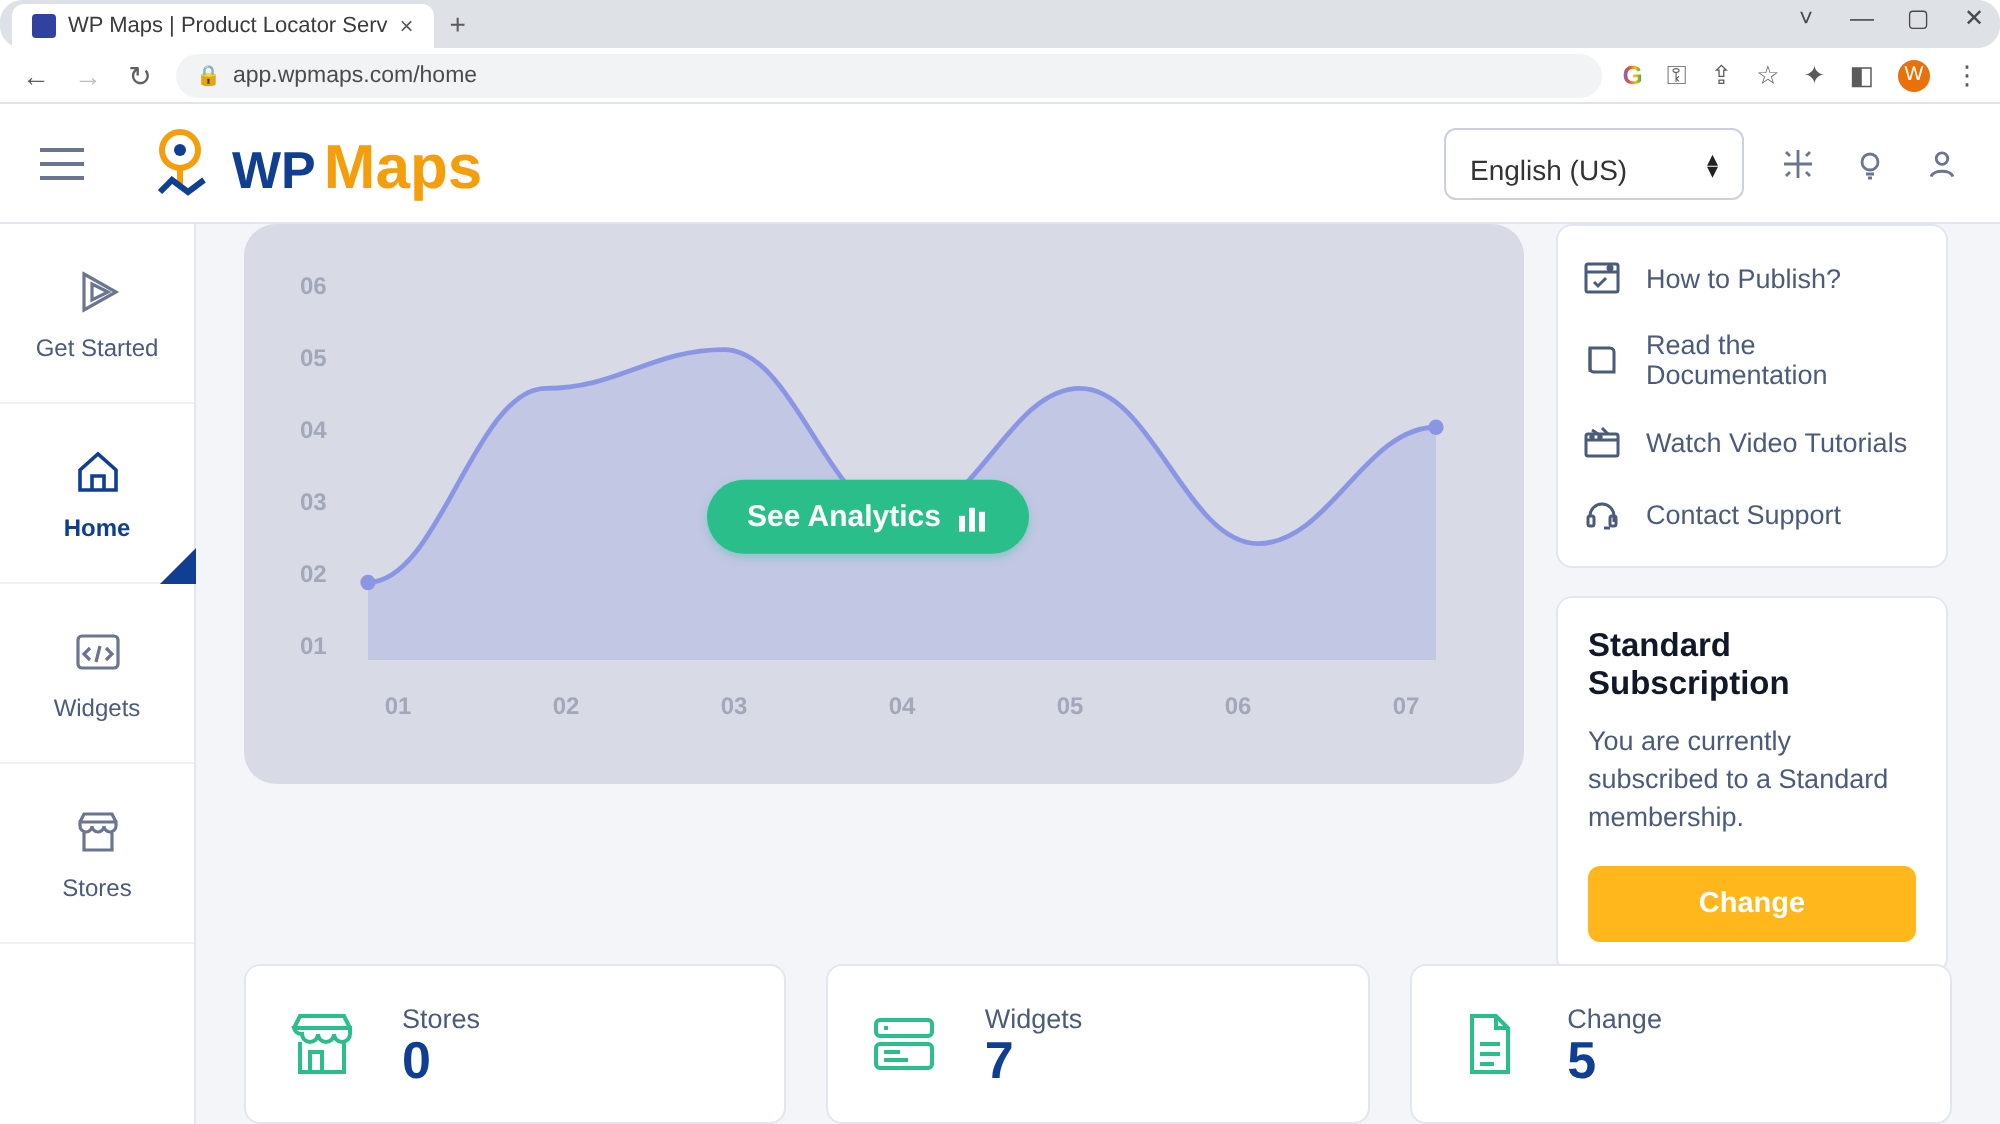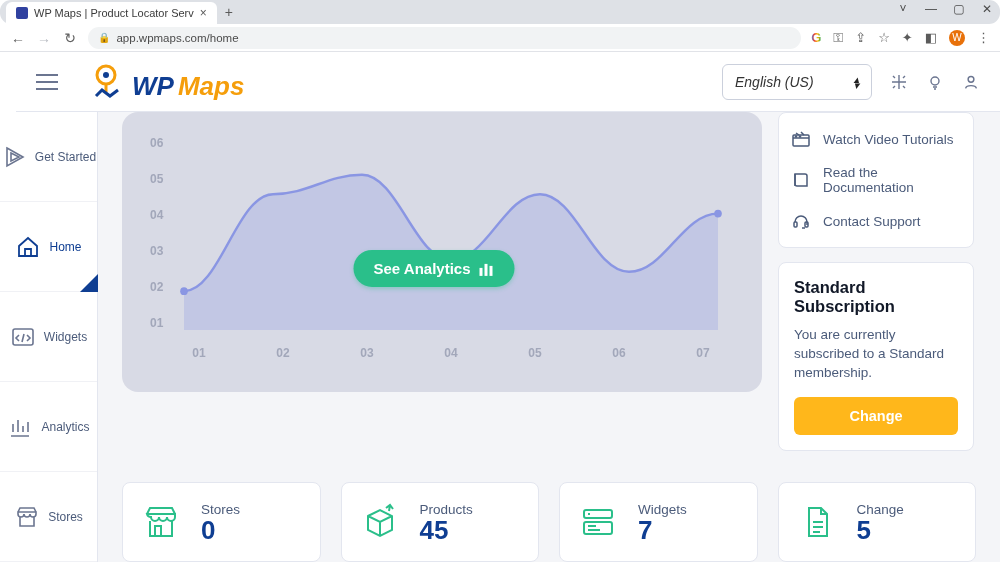--- a/index.html
+++ b/index.html
@@ -43,47 +43,47 @@
   }
   .omnibox .lock { font-size:10px; color:#606060; }
   .tbicons { display:flex; gap:12px; align-items:center; font-size:13px; color:#5b5b5b; }
   .profile-dot { width:16px; height:16px; border-radius:50%; background:#E8710A; color:#fff; font-size:10px; display:flex; align-items:center; justify-content:center; }
 
   
   .viewport { position:absolute; left:0; right:0; top:52px; bottom:0; }
 
   
   .appbar {
-    position:absolute; left:16px; right:0; top:0; height:60px; background:#fff; border-bottom:1px solid var(--border);
-    display:flex; align-items:center; padding:0 20px;font-style:italic;
+    position:absolute; left:0; right:0; top:0; height:60px; background:#fff; border-bottom:1px solid var(--border);
+    display:flex; align-items:center; padding:0 20px;
   }
   .hamburger { width:22px; height:16px; display:flex; flex-direction:column; justify-content:space-between; margin-right:30px; cursor:pointer;}
   .hamburger span { height:2px; background:#6B7590; display:block; }
   .logo { display:flex; align-items:flex-end; gap:4px; }
   .logo-text { display:flex; align-items:baseline; gap:4px; font-weight:700; }
   .logo-text .wp { color:var(--blue); font-size:26px; letter-spacing:0; }
-  .logo-text .maps { color:var(--orange); font-size:26px; }
+  .logo-text .maps { color:var(--orange); font-size:31px; }
   .appbar-right { margin-left:auto; display:flex; align-items:center; gap:18px; }
   .lang-select {
-    border:1px solid #CBD0DC; border-radius:6px; height:36px; min-width:150px; padding:0 12px; display:flex; align-items:center;
+    border:1px solid #CBD0DC; border-radius:6px; height:36px; min-width:150px; padding:12px 12px; display:flex; 
     font-size:14px; color:#333; position:relative;gap:15px;
   }
   .lang-select .caret { margin-left:auto; font-size:11px; color:#222; display:flex; flex-direction:column; line-height:6px; }
   .ap-icon { width:18px; height:18px; display:flex; align-items:center; justify-content:center; color:#6B7590; }
 
   
   .sidebar {
     position:absolute; left:0; top:60px; bottom:0; width:98px; background:#fff; border-right:1px solid var(--border);
     display:flex; flex-direction:column;
   }
   .sb-item {
-    height:90px; display:flex; flex-direction:row; align-items:center; justify-content:center; gap:8px;
+    height:90px; display:flex; flex-direction:column; align-items:center; justify-content:center; gap:8px;
     font-size:12px; color:var(--text-mid); position:relative; border-bottom:1px solid #F0F1F5; cursor:pointer;
   }
-  .sb-item.active { color:var(--blue); font-weight:400; }
+  .sb-item.active { color:var(--blue); font-weight:700; }
   .sb-item.active::after {
     content:""; position:absolute; right:-1px; bottom:-1px; width:0; height:0;
     border-style:solid; border-width:0 0 18px 18px; border-color:transparent transparent var(--blue) transparent;
   }
   .sb-icon { width:26px; height:26px; }
 
   
   .content {
     position:absolute; left:98px; right:0; top:60px; bottom:0; background:var(--bg-app);
     padding:0 24px 0 24px; overflow:hidden;
@@ -97,21 +97,21 @@
   .chart-area { position:relative; width:100%; height:230px; }
   .y-ticks { position:absolute; left:0; top:0; bottom:36px; width:30px; display:flex; flex-direction:column; justify-content:space-between; }
   .y-ticks span { font-size:12px; color:#A2A7BA; font-weight:600; }
   .x-ticks { position:absolute; left:34px; right:0; bottom:0; height:20px; display:flex; justify-content:space-between; }
   .x-ticks span { font-size:12px; color:#A2A7BA; font-weight:600; width:30px; text-align:center; }
   .plot { position:absolute; left:34px; right:0; top:0; bottom:36px; }
   .plot svg { width:100%; height:100%; overflow:visible; }
   .analytics-btn {
     position:absolute; left:50%; top:50%; transform:translate(-50%, -30%);
     background:var(--teal); color:#fff; font-size:15px; font-weight:600; border:none; border-radius:22px;
-    padding:10px 20px; display:flex; align-items:center; gap:8px; box-shadow:0 2px 4px rgba(42,191,138,0.35); cursor:pointer;margin-top:10px;
+    padding:10px 20px; display:flex; align-items:center; gap:8px; box-shadow:0 2px 4px rgba(42,191,138,0.35); cursor:pointer;
   }
 
   
   .right-col { position:absolute; left:680px; top:0; width:196px; }
   .help-card {
     background:#fff; border:1px solid var(--border); border-radius:8px; padding:8px 12px 8px 12px; margin-bottom:14px;
   }
   .help-row { display:flex; align-items:center; gap:12px; padding:8px 0; font-size:13.5px; color:var(--text-mid); cursor:pointer;}
   .help-row svg { flex-shrink:0; }
   .sub-card {
@@ -243,26 +243,20 @@
       </div>
       <div class="sb-item">
         <svg class="sb-icon" viewBox="0 0 26 26" fill="none" stroke="#6B7590" stroke-width="1.6">
           <rect x="3" y="5" width="20" height="16" rx="2"></rect>
             <path d="M9 11l-3 3 3 3M17 11l3 3-3 3M14 10l-2 8"></path>
         </svg>
         <span data-bind="sidebar.items.2.label">Widgets</span>
       </div>
       <div class="sb-item">
         <svg class="sb-icon" viewBox="0 0 26 26" fill="none" stroke="#6B7590" stroke-width="1.6">
-          <path d="M4 22h18M6 18V10M11 18V6M16 18V12M21 18V8"></path>
-        </svg>
-        <span data-bind="sidebar.items.3.label">Analytics</span>
-      </div>
-      <div class="sb-item">
-        <svg class="sb-icon" viewBox="0 0 26 26" fill="none" stroke="#6B7590" stroke-width="1.6">
           <path d="M4 8l2-4h14l2 4M4 8h18v2a3 3 0 01-3 3 3 3 0 01-3-3 3 3 0 01-3 3 3 3 0 01-3-3 3 3 0 01-3 3 3 3 0 01-3-3V8zM6 13v9h14v-9"></path>
         </svg>
         <span data-bind="sidebar.items.4.label">Stores</span>
       </div>
     </nav>
 
     <div class="content">
 
       <div class="chart-card">
         <div class="chart-area">
@@ -301,33 +295,42 @@
                 <rect x="11" y="4" width="3" height="10"></rect>
             </svg>
           </button>
         </div>
       </div>
 
       <div class="right-col">
         <div class="help-card">
           <div class="help-row">
             <svg width="20" height="20" viewBox="0 0 20 20" fill="none" stroke="#4B5B7A" stroke-width="1.5">
+                <rect x="2" y="3" width="16" height="14" rx="1"></rect>
+                <path d="M2 7h16"></path>
+                <circle cx="14" cy="5" r="1" fill="#4B5B7A"></circle>
+                <path d="M6 12l2 2 4-4"></path>
+              </svg>
+            <span data-bind="help.items.0.label">How to Publish?</span>
+          </div>
+          <div class="help-row">
+            <svg width="20" height="20" viewBox="0 0 20 20" fill="none" stroke="#4B5B7A" stroke-width="1.5">
+                <path d="M4 4h10a2 2 0 012 2v10H6a2 2 0 01-2-2V4z"></path>
+                <path d="M4 4v12"></path>
+              </svg>
+            <span data-bind="help.items.1.label">Read the Documentation</span>
+          </div>
+          <div class="help-row">
+            <svg width="20" height="20" viewBox="0 0 20 20" fill="none" stroke="#4B5B7A" stroke-width="1.5">
                 <rect x="2" y="6" width="16" height="11" rx="1"></rect>
                 <path d="M2 9h16M5 4l3 2M10 3l3 3"></path>
                 <circle cx="5" cy="7.5" r="0.6" fill="#4B5B7A"></circle>
                 <circle cx="9" cy="7.5" r="0.6" fill="#4B5B7A"></circle>
               </svg>
             <span data-bind="help.items.2.label">Watch Video Tutorials</span>
-          </div>
-          <div class="help-row">
-            <svg width="20" height="20" viewBox="0 0 20 20" fill="none" stroke="#4B5B7A" stroke-width="1.5">
-                <path d="M4 4h10a2 2 0 012 2v10H6a2 2 0 01-2-2V4z"></path>
-                <path d="M4 4v12"></path>
-              </svg>
-            <span data-bind="help.items.1.label">Read the Documentation</span>
           </div>
           <div class="help-row">
             <svg width="20" height="20" viewBox="0 0 20 20" fill="none" stroke="#4B5B7A" stroke-width="1.5">
                 <path d="M4 11a6 6 0 1112 0v3"></path>
                 <rect x="3" y="11" width="3" height="5" rx="1"></rect>
                 <rect x="14" y="11" width="3" height="5" rx="1"></rect>
                 <path d="M14 17h-3"></path>
               </svg>
             <span data-bind="help.items.3.label">Contact Support</span>
           </div>
@@ -347,30 +350,20 @@
           <svg class="sicon" viewBox="0 0 40 40" fill="none" stroke="currentColor" stroke-width="2">
             <path d="M6 12l3-6h22l3 6M6 12h28v3a4 4 0 01-8 0 4 4 0 01-8 0 4 4 0 01-8 0 4 4 0 01-4-3zM9 19v15h22V19M14 34V24h6v10"></path>
           </svg>
           <div class="stat-text">
             <div class="slabel" data-bind="stats.0.label">Stores</div>
             <div class="sval" data-bind="stats.0.value">0</div>
           </div>
         </div>
         <div class="stat-card">
           <svg class="sicon" viewBox="0 0 40 40" fill="none" stroke="currentColor" stroke-width="2">
-            <path d="M8 14l12-6 12 6v14l-12 6-12-6V14zM8 14l12 6 12-6M20 20v14"></path>
-            <path d="M26 6l4-3 3 4M30 3l-1 6"></path>
-          </svg>
-          <div class="stat-text">
-            <div class="slabel" data-bind="stats.1.label">Products</div>
-            <div class="sval" data-bind="stats.1.value">45</div>
-          </div>
-        </div>
-        <div class="stat-card">
-          <svg class="sicon" viewBox="0 0 40 40" fill="none" stroke="currentColor" stroke-width="2">
             <rect x="6" y="8" width="28" height="8" rx="2"></rect>
               <rect x="6" y="20" width="28" height="12" rx="2"></rect>
             <path d="M10 12h2M10 24h8M10 28h12"></path>
           </svg>
           <div class="stat-text">
             <div class="slabel" data-bind="stats.2.label">Widgets</div>
             <div class="sval" data-bind="stats.2.value">7</div>
           </div>
         </div>
         <div class="stat-card">

